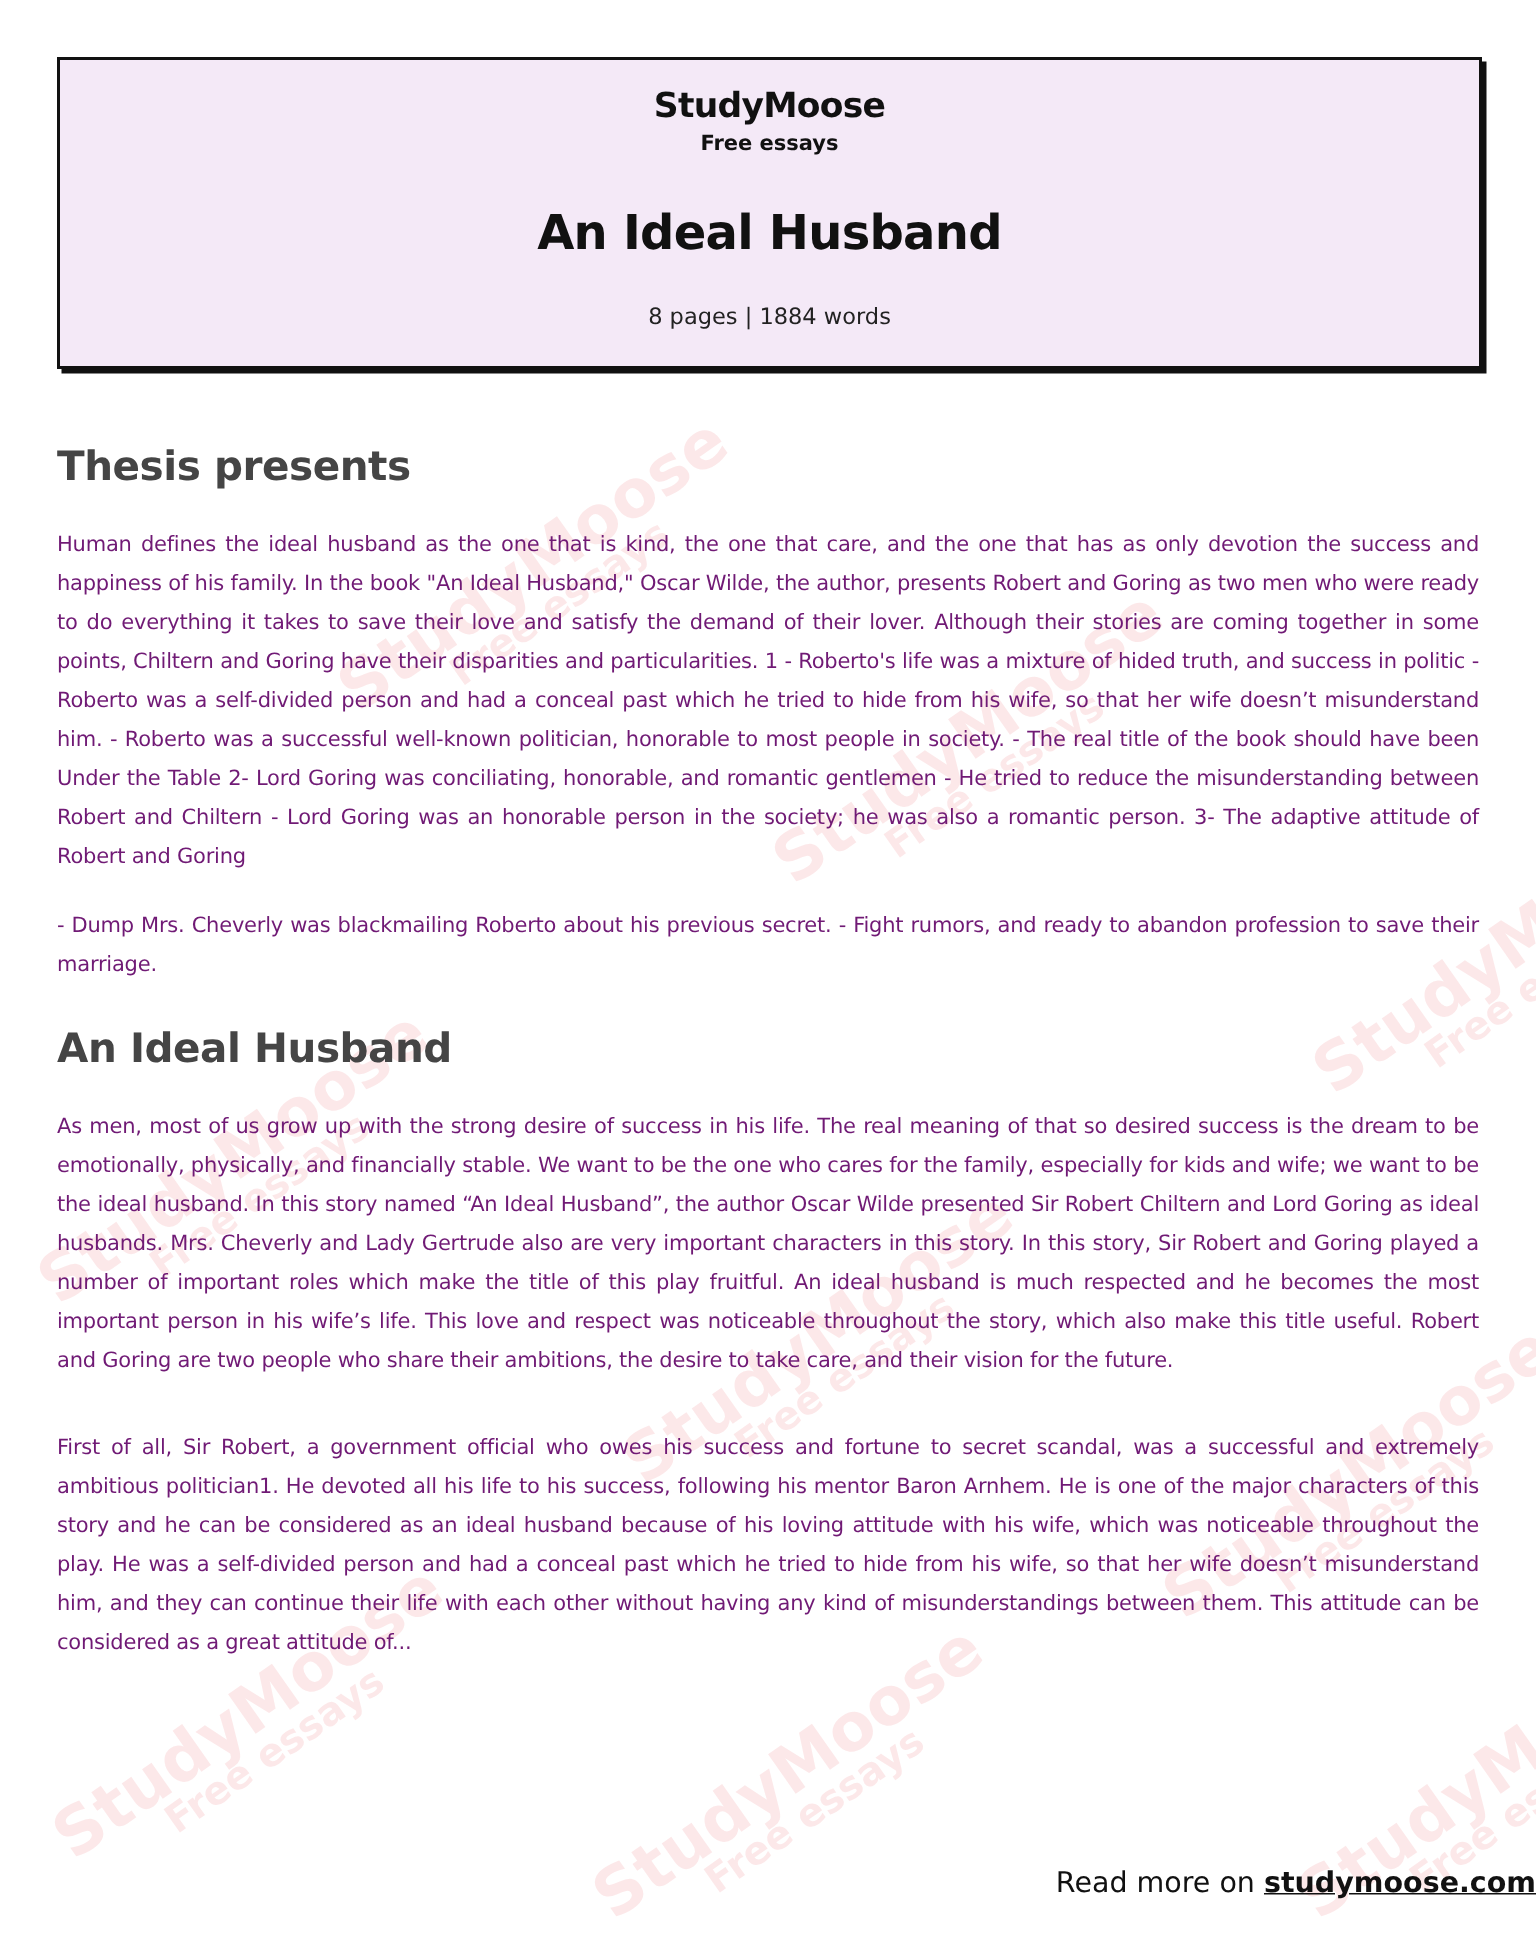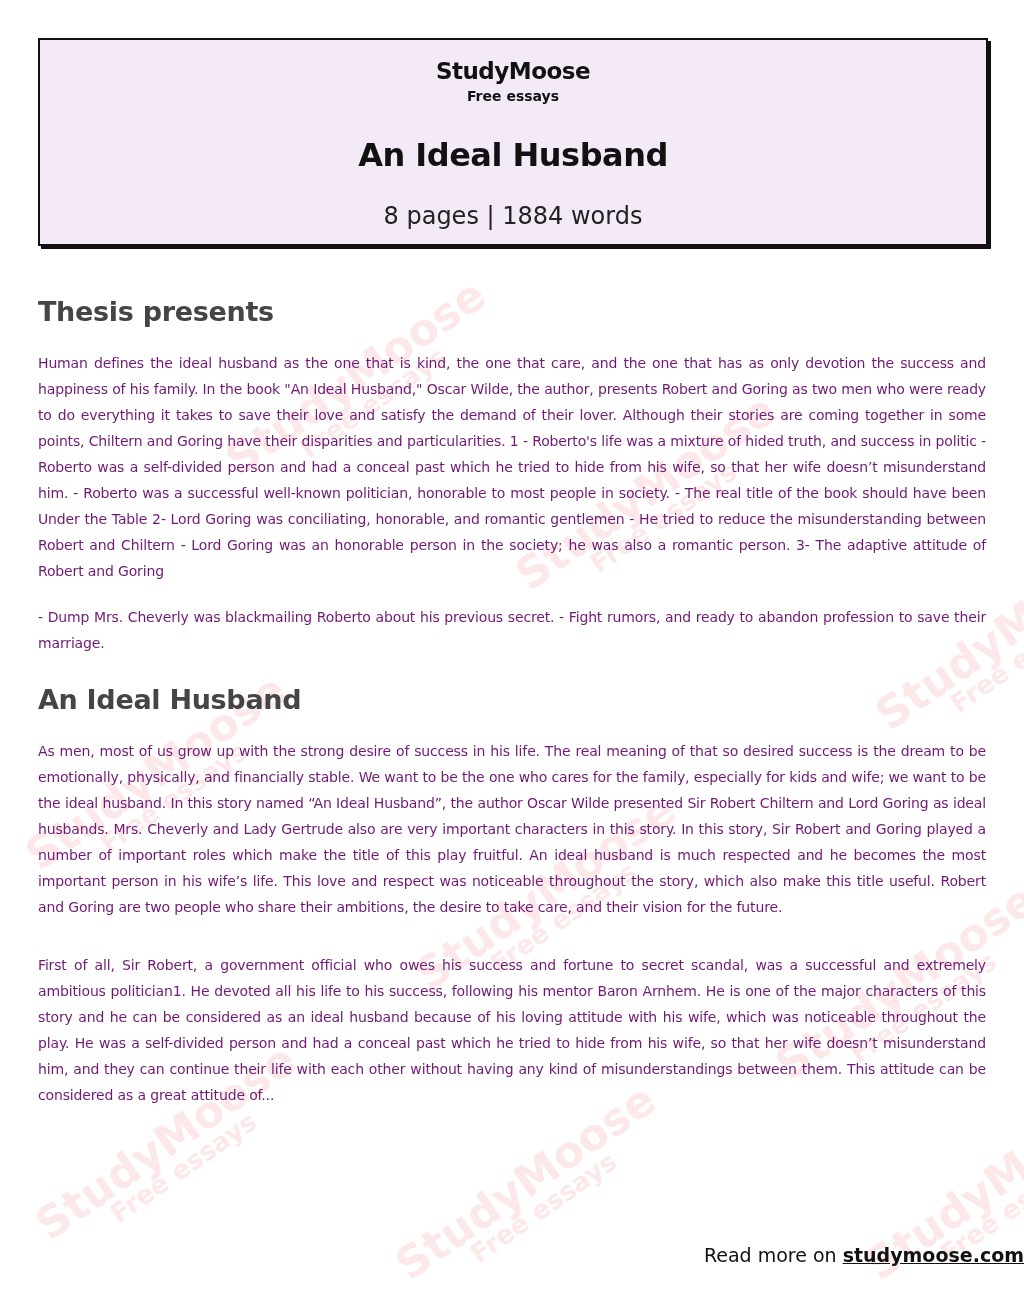--- a/index.html
+++ b/index.html
@@ -77,21 +77,21 @@
       font-weight: bold;
       font-size: 32px;
       color: #111111;
       letter-spacing: -0.5px;
     }
     .meta {
       position: absolute;
       top: 162px;
       left: 0;
       right: 0;
-      font-size: 24px;
+      font-size: 15px;
       color: #222222;
     }
     .content {
       position: absolute;
       left: 38px;
       top: 292px;
       width: 948px;
       z-index: 1;
     }
     .content h2 {

